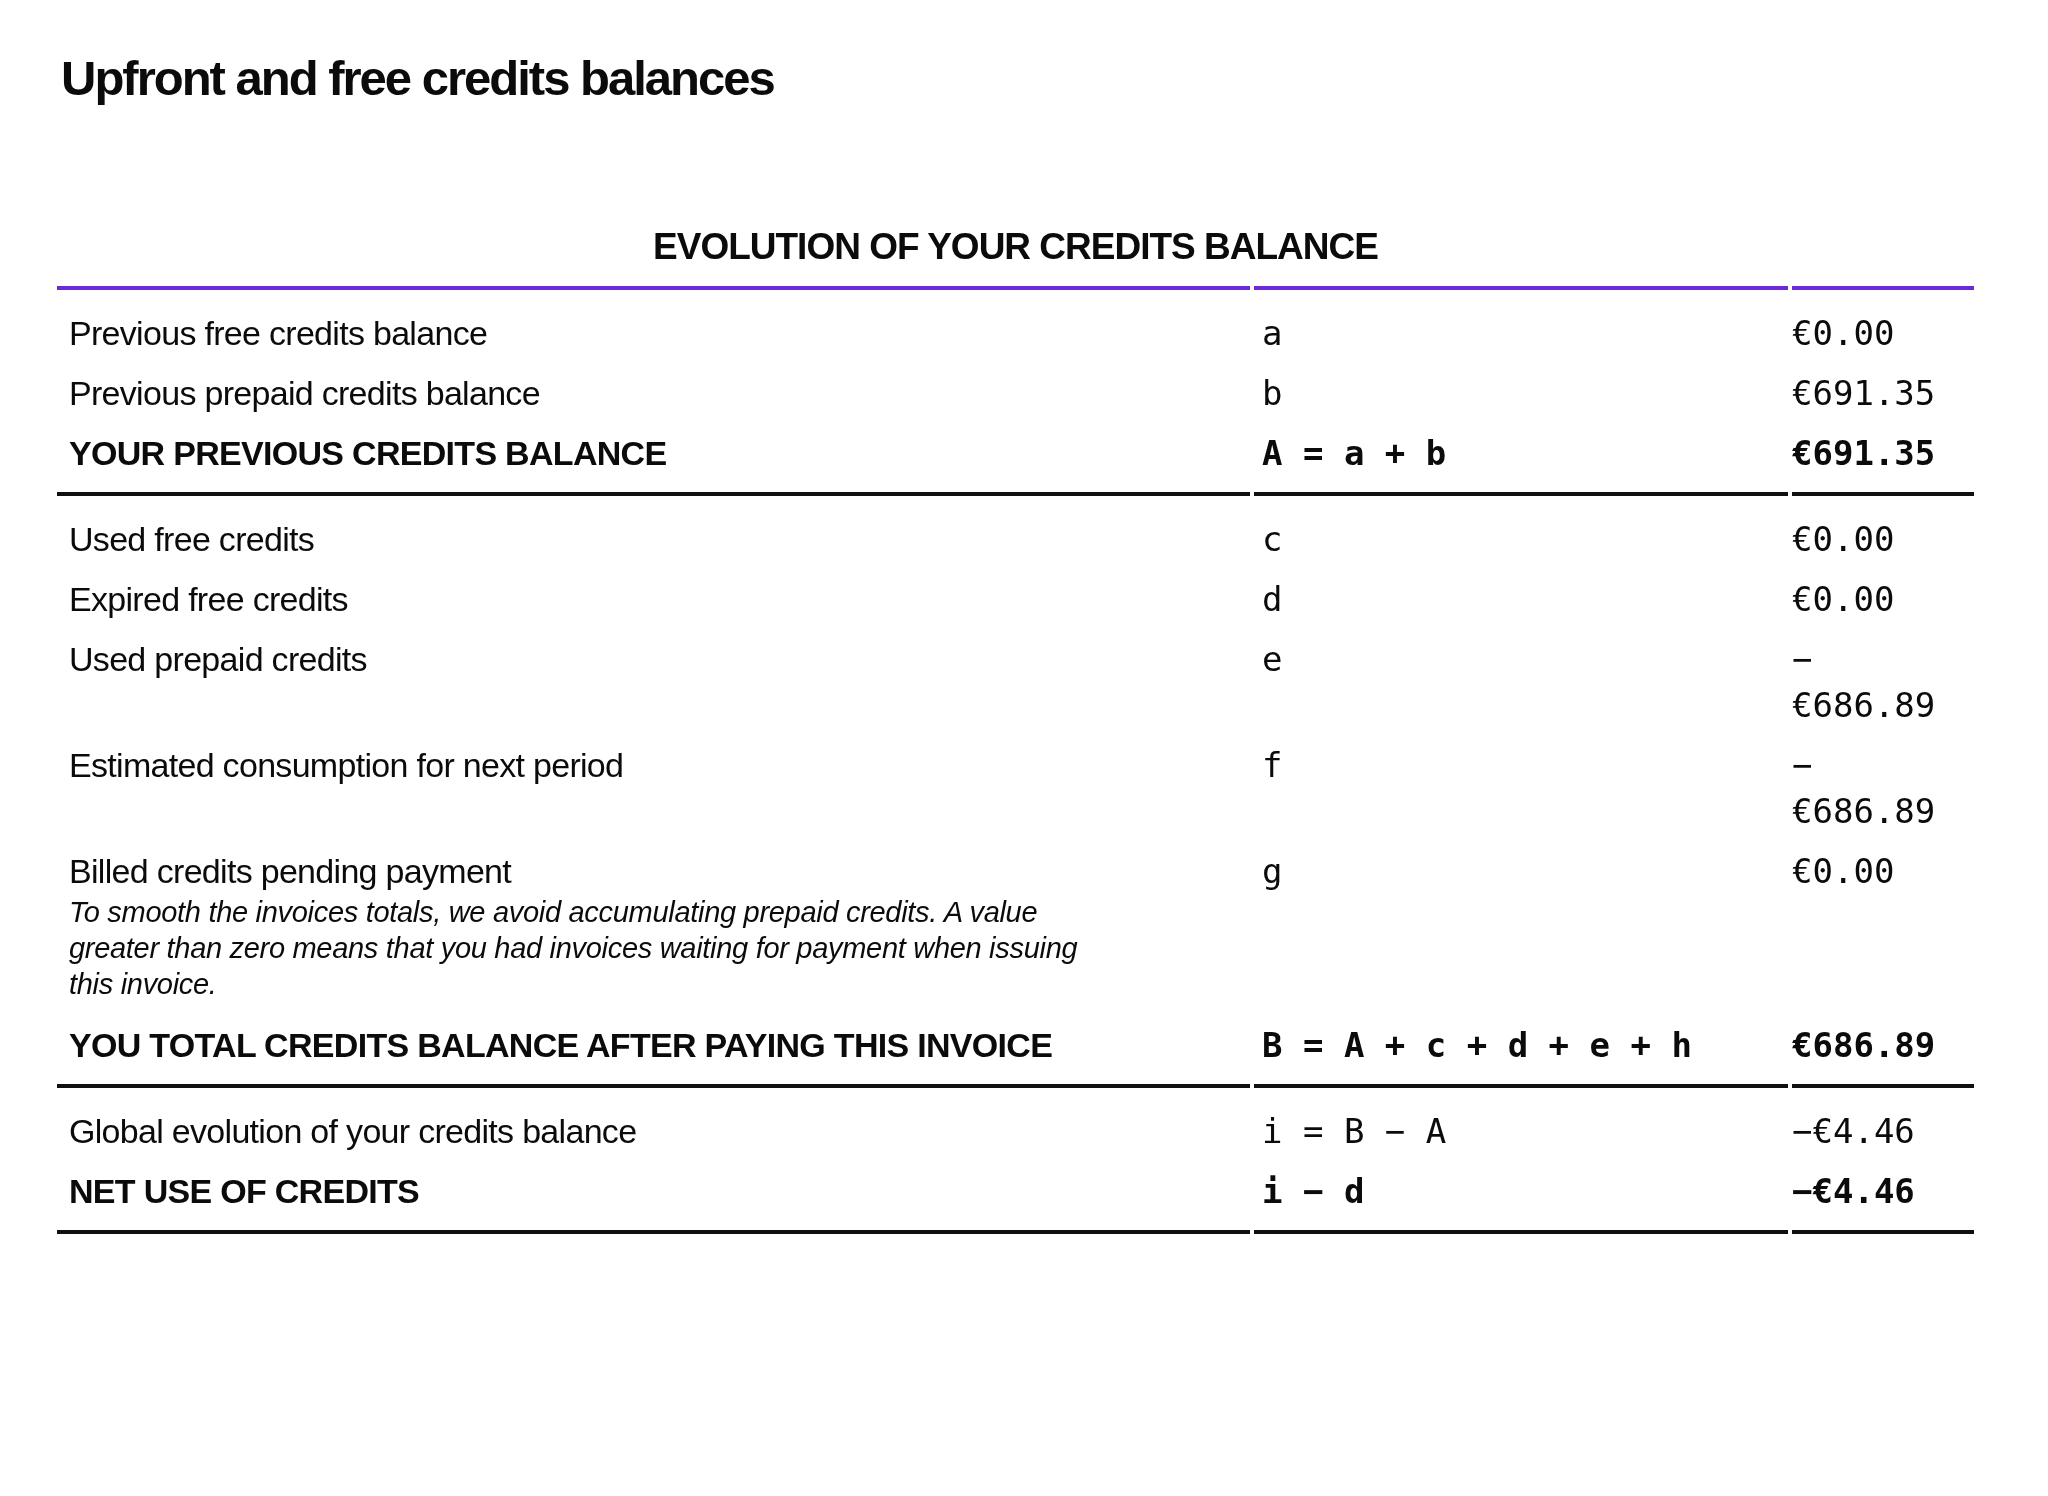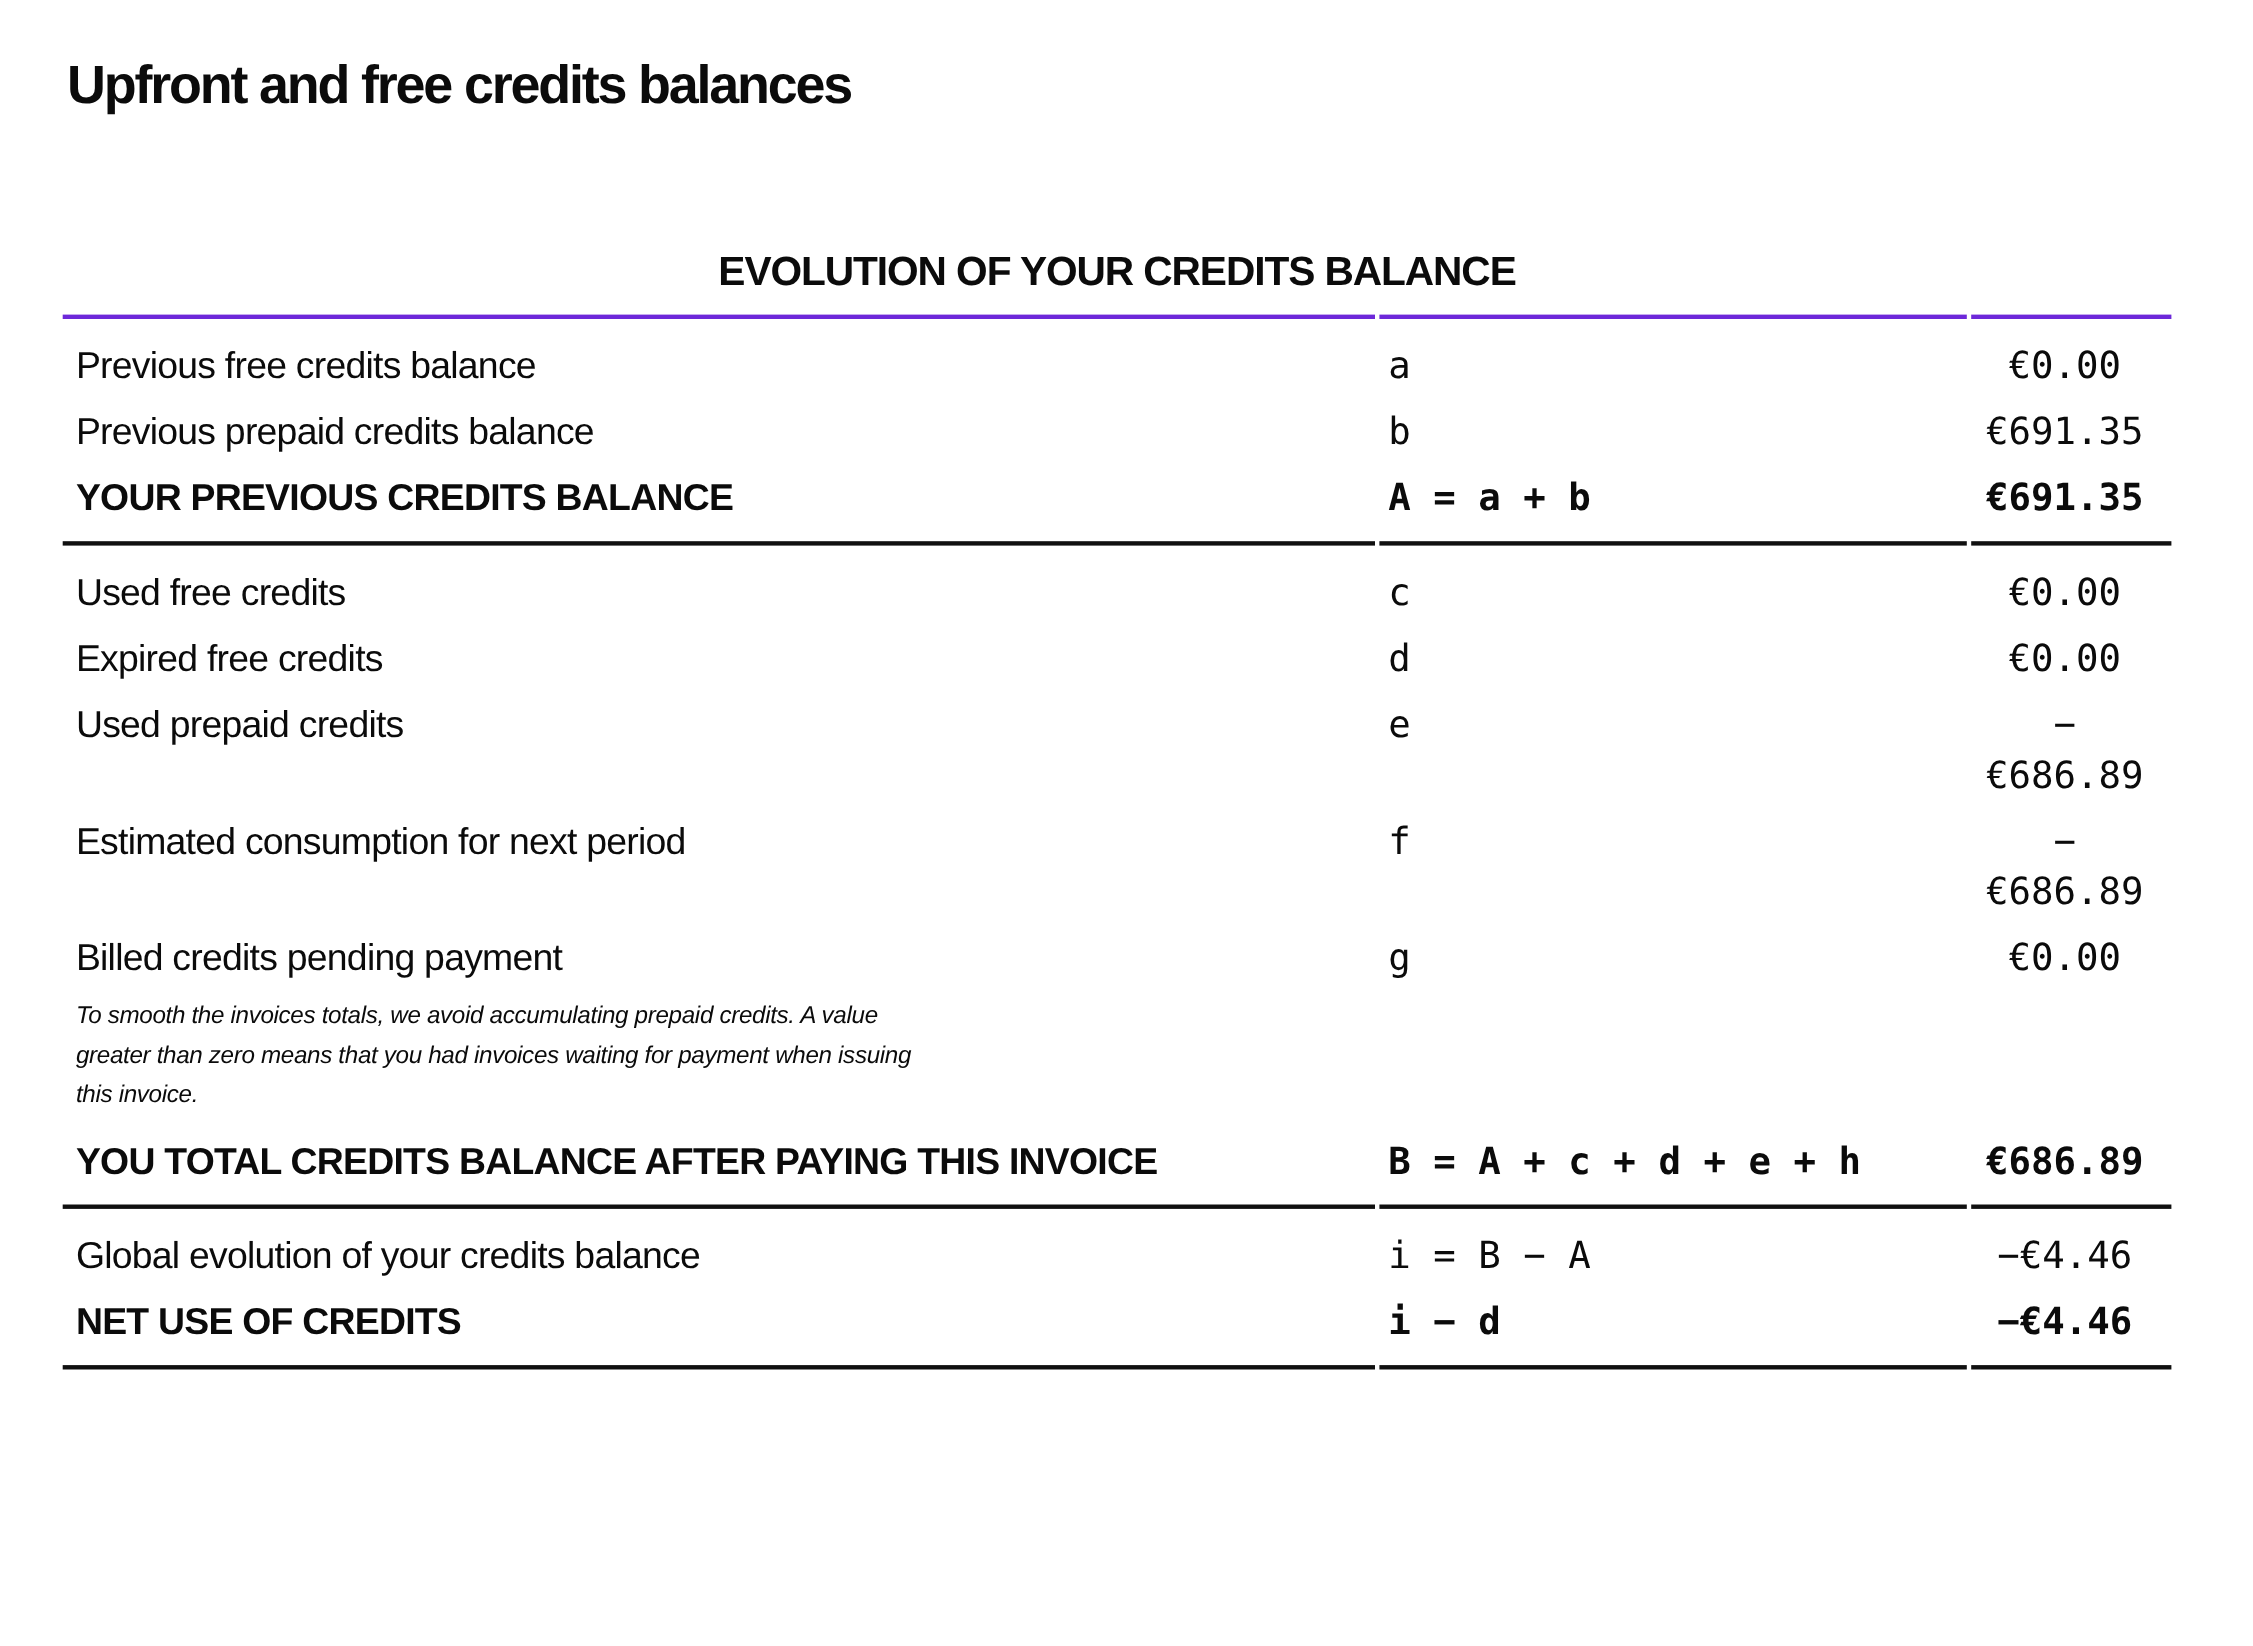--- a/index.html
+++ b/index.html
@@ -53,38 +53,38 @@
     padding-left: 12px;
     letter-spacing: -0.7px;
     font-stretch: condensed;
   }
   td.formula, td.value {
     font-family: "DejaVu Sans Mono", monospace;
     letter-spacing: 0;
   }
   td.formula { padding-left: 8px; white-space: pre; }
   td.value {
-    text-align: center;
+    text-align: left;
     padding-right: 12px;
     white-space: pre-line;
   }
 
   tbody tr:first-child td { padding-top: 20px; }
   tbody tr:last-child td  { padding-bottom: 16px; border-bottom: 4px solid #101010; }
   tbody.first tr:first-child td { border-top: 4px solid #6d28d9; }
 
   tr.total td { font-weight: 700; }
 
   .note {
     font-style: italic;
     font-weight: 400;
-    font-size: 22px;
+    font-size: 29px;
     line-height: 36px;
     letter-spacing: -0.3px;
-    margin: 11px 0 6px 0;
+    margin: 0 0 6px 0;
     white-space: pre-line;
   }
 </style>
 </head>
 <body>
 
 <main class="page">
   <h1 class="page-title">Upfront and free credits balances</h1>
 
   <table class="credits">

